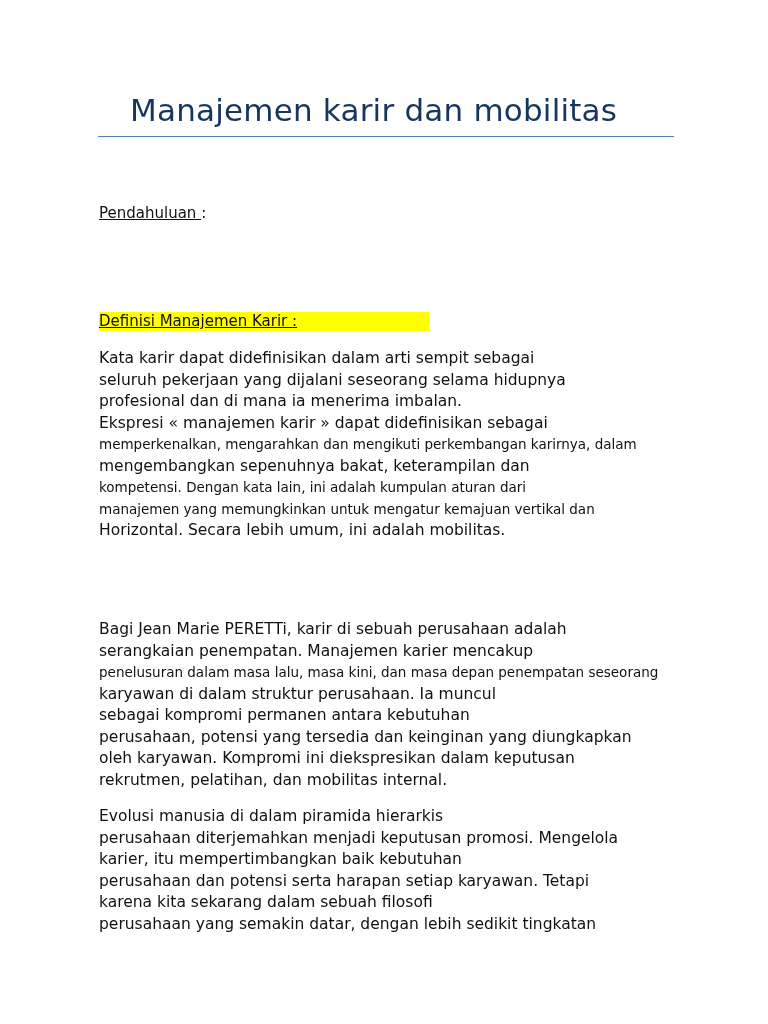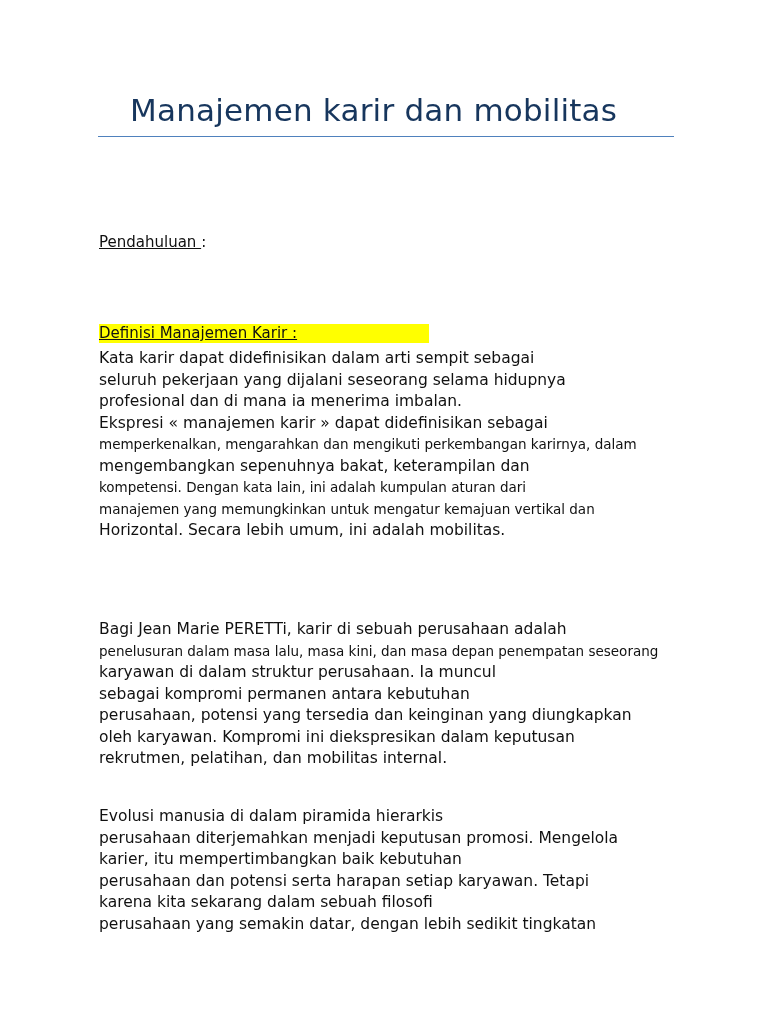--- a/index.html
+++ b/index.html
@@ -39,23 +39,23 @@
       width: 576px;
       height: 1px;
       background: #4f81bd;
     }
     .section-heading {
       position: absolute;
       left: 99px;
       font-size: 15px;
       white-space: nowrap;
     }
-    .intro-heading { top: 233px; }
+    .intro-heading { top: 204px; }
     .intro-heading .u { text-decoration: underline; }
-    .def-heading { top: 324px; }
+    .def-heading { top: 312px; }
     .def-heading .hl {
       background: #ffff00;
       text-decoration: underline;
       display: inline-block;
       width: 330px;
       padding-bottom: 1px;
     }
     .def-heading .tail {
       text-decoration: underline;
     }
@@ -98,20 +98,21 @@
     <div class="line">Ekspresi « manajemen karir » dapat didefinisikan sebagai</div>
     <div class="line small">memperkenalkan, mengarahkan dan mengikuti perkembangan karirnya, dalam</div>
     <div class="line" style="width:565px">mengembangkan    sepenuhnya    bakat,    keterampilan    dan</div>
     <div class="line small" style="width:570px">kompetensi.  Dengan  kata  lain,  ini  adalah  kumpulan  aturan  dari</div>
     <div class="line small" style="width:668px">manajemen  yang  memungkinkan  untuk  mengatur  kemajuan  vertikal  dan</div>
     <div class="line" style="width:552px">Horizontal.   Secara   lebih   umum,   ini   adalah   mobilitas.</div>
   </div>
 
   <div class="para p2">
     <div class="line">Bagi Jean Marie PERETTi, karir di sebuah perusahaan adalah</div>
+    <div class="line">serangkaian  penempatan.  Manajemen  karier  mencakup</div>
     <div class="line small">penelusuran dalam masa lalu, masa kini, dan masa depan penempatan seseorang</div>
     <div class="line">karyawan  di  dalam  struktur  perusahaan.  Ia  muncul</div>
     <div class="line">sebagai    kompromi    permanen    antara    kebutuhan</div>
     <div class="line">perusahaan,  potensi  yang  tersedia  dan  keinginan  yang  diungkapkan</div>
     <div class="line">oleh  karyawan.  Kompromi  ini  diekspresikan  dalam  keputusan</div>
     <div class="line">rekrutmen, pelatihan, dan mobilitas internal.</div>
   </div>
 
   <div class="para p3">
     <div class="line">Evolusi manusia di dalam piramida hierarkis</div>

